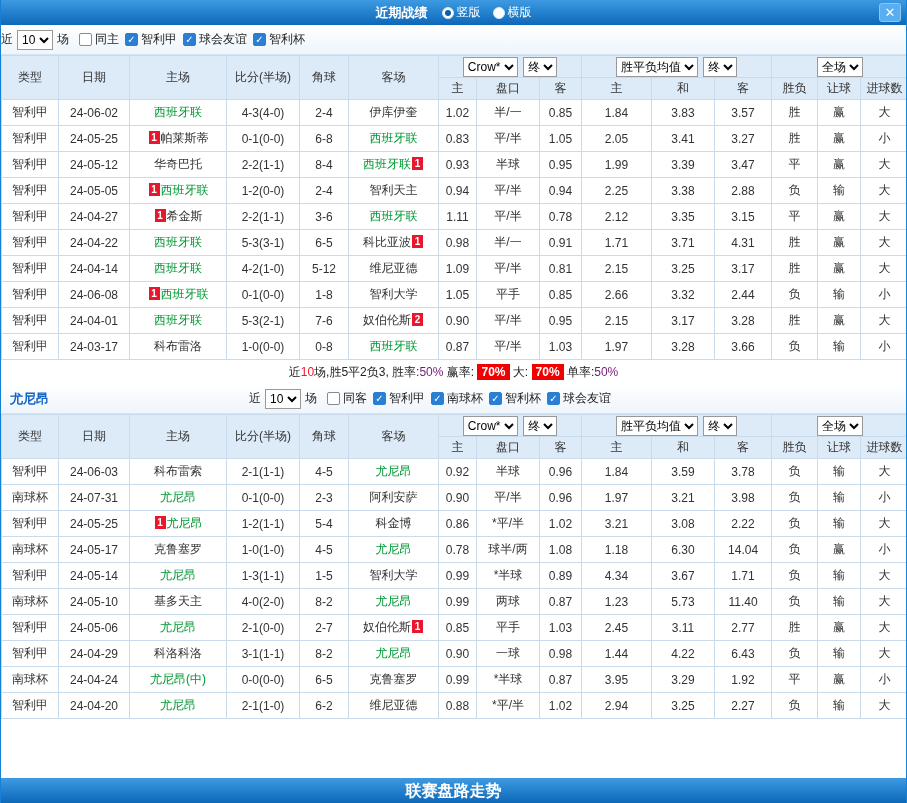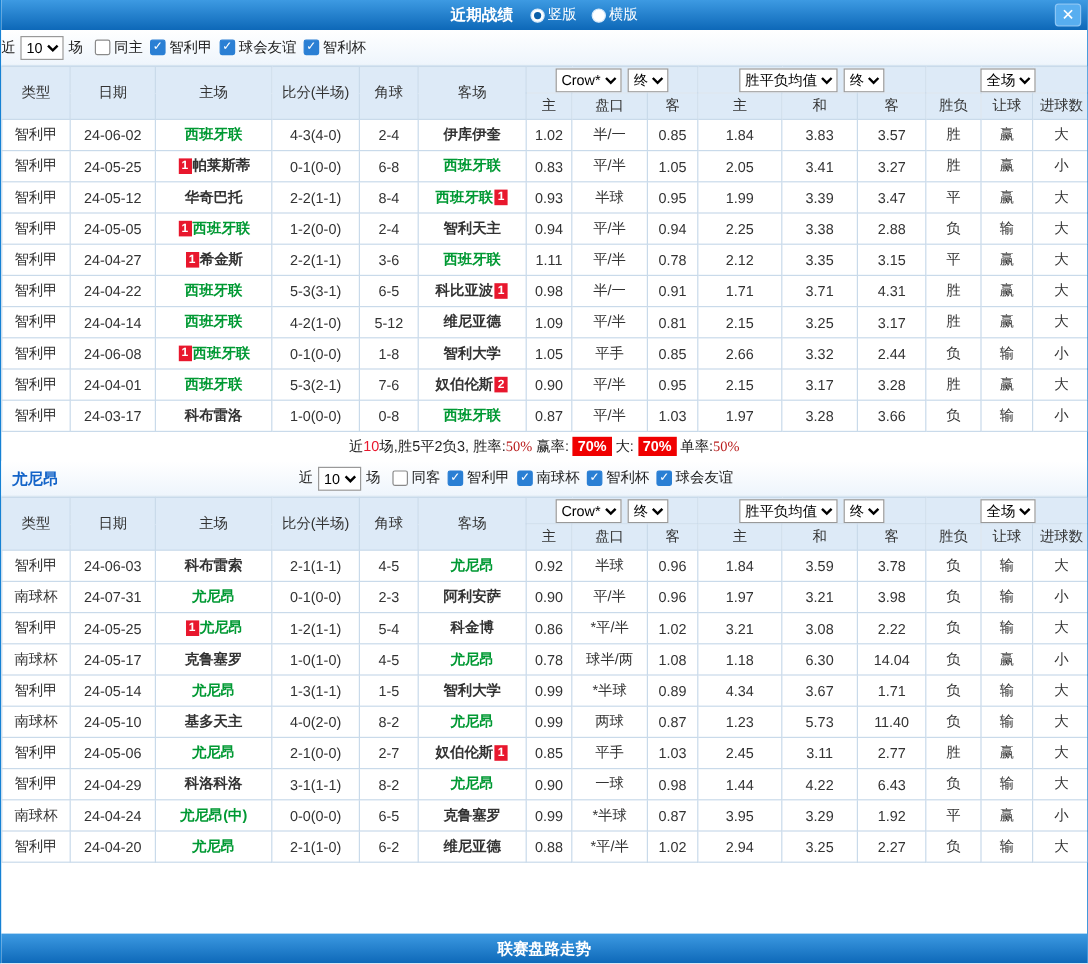--- a/index.html
+++ b/index.html
@@ -28,39 +28,39 @@
 
   
   table.grid { width:100%; border-collapse:collapse; table-layout:fixed; }
   .grid th, .grid td { border:1px solid #c9daea; text-align:center; font-size:12px; overflow:hidden; white-space:nowrap; }
   .grid thead th { background:#ddeaf7; color:#333; font-weight:normal; height:22px; }
   .grid tbody td { height:26px; color:#333; background:#fff; }
   .sel-cell select { margin:0 1px; }
   td.league { color:#fff; }
   .lg-green { background:#1e8a1e; }
   .lg-orange { background:#f09a2d; }
-  .team-name { color:#333;font-weight:bold; }
+  .team-name { color:#333; }
   .team-name.focus { color:#009933; }
   .badge { display:inline-block; min-width:11px; height:13px; line-height:13px; padding:0 1px; background:#e8172d; color:#fff; font-size:10px; font-weight:bold; text-align:center; margin:0 1px; vertical-align:1px; }
   .c-red { color:#e8172d; }
   .c-green { color:#009933; }
   .c-blue { color:#0066cc; }
   .c-gray { color:#444; }
 
   
   .sum { height:24px; line-height:24px; text-align:center; font-size:12px; color:#222; }
   .sum span { white-space:pre; }
   .s-plain { color:#222; }
   .s-red { color:#e8172d; }
-  .s-blue { color:#b91c1c;font-family:Liberation Serif, serif; }
+  .s-blue { color:#701a75; }
   .s-box-red { background:#f00000; color:#fff; padding:1px 4px; font-weight:bold; }
   .s-box-green { background:#00a000; color:#fff; padding:1px 4px; font-weight:bold; }
 
   
-  .footer { position:absolute; bottom:0; left:0; right:0; height:25px; background:linear-gradient(180deg,#3d9ae2 0%,#0d68b8 100%); color:#fff; font-size:13px; font-weight:bold; text-align:center; line-height:25px; cursor:pointer; }
+  .footer { position:absolute; bottom:0; left:0; right:0; height:25px; background:linear-gradient(180deg,#3d9ae2 0%,#0d68b8 100%); color:#fff; font-size:16px; font-weight:bold; text-align:center; line-height:25px; cursor:pointer; }
 </style>
 </head>
 <body>
 
 <div class="window">
 
   <div class="titlebar">
     <span class="title">近期战绩</span>
     <span class="radio-group">
       <label class="radio">

